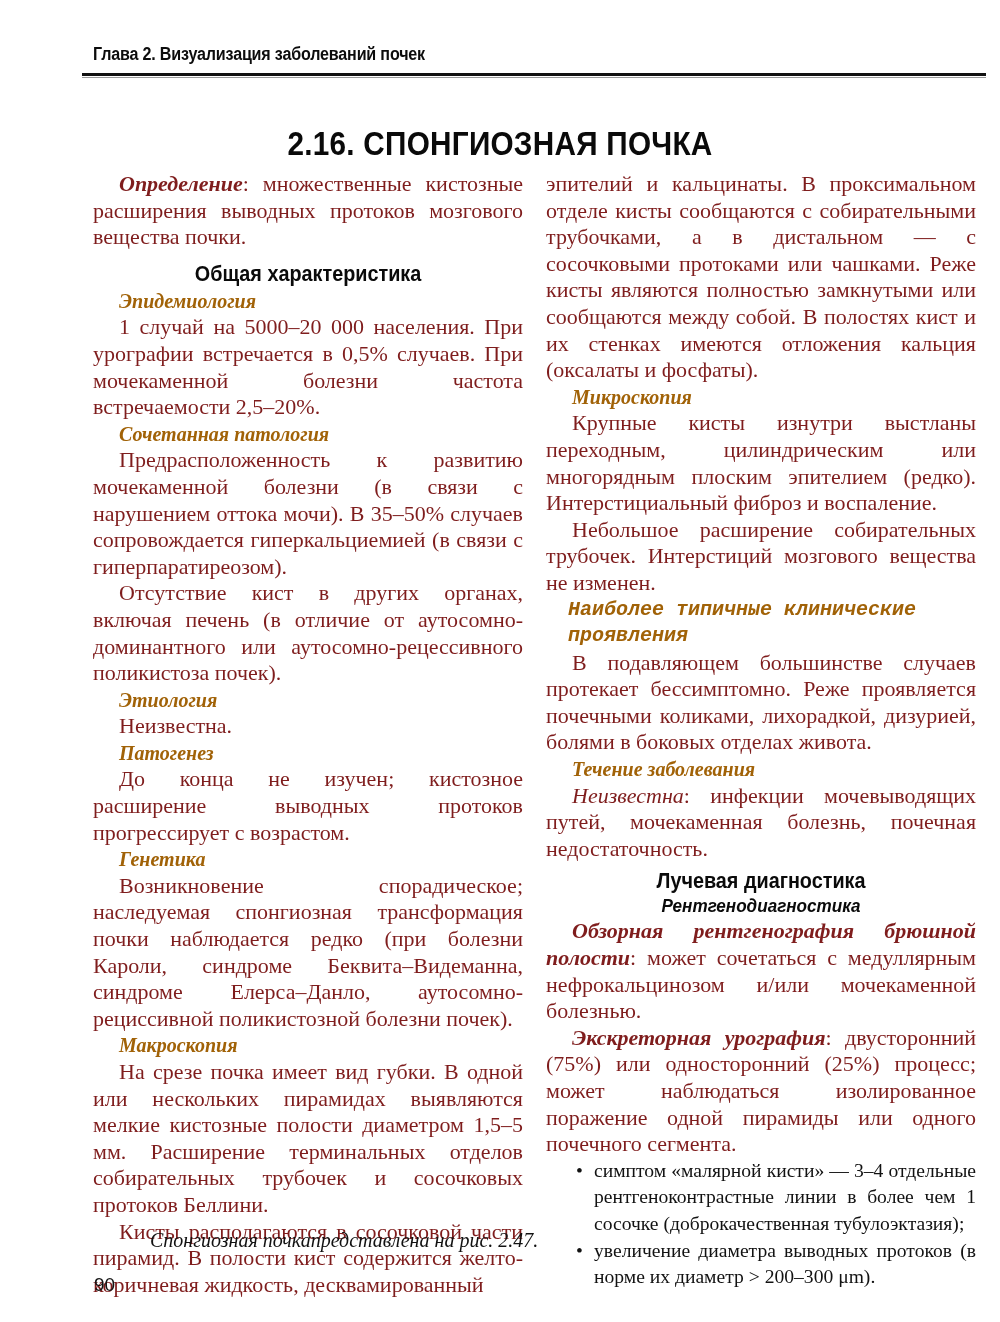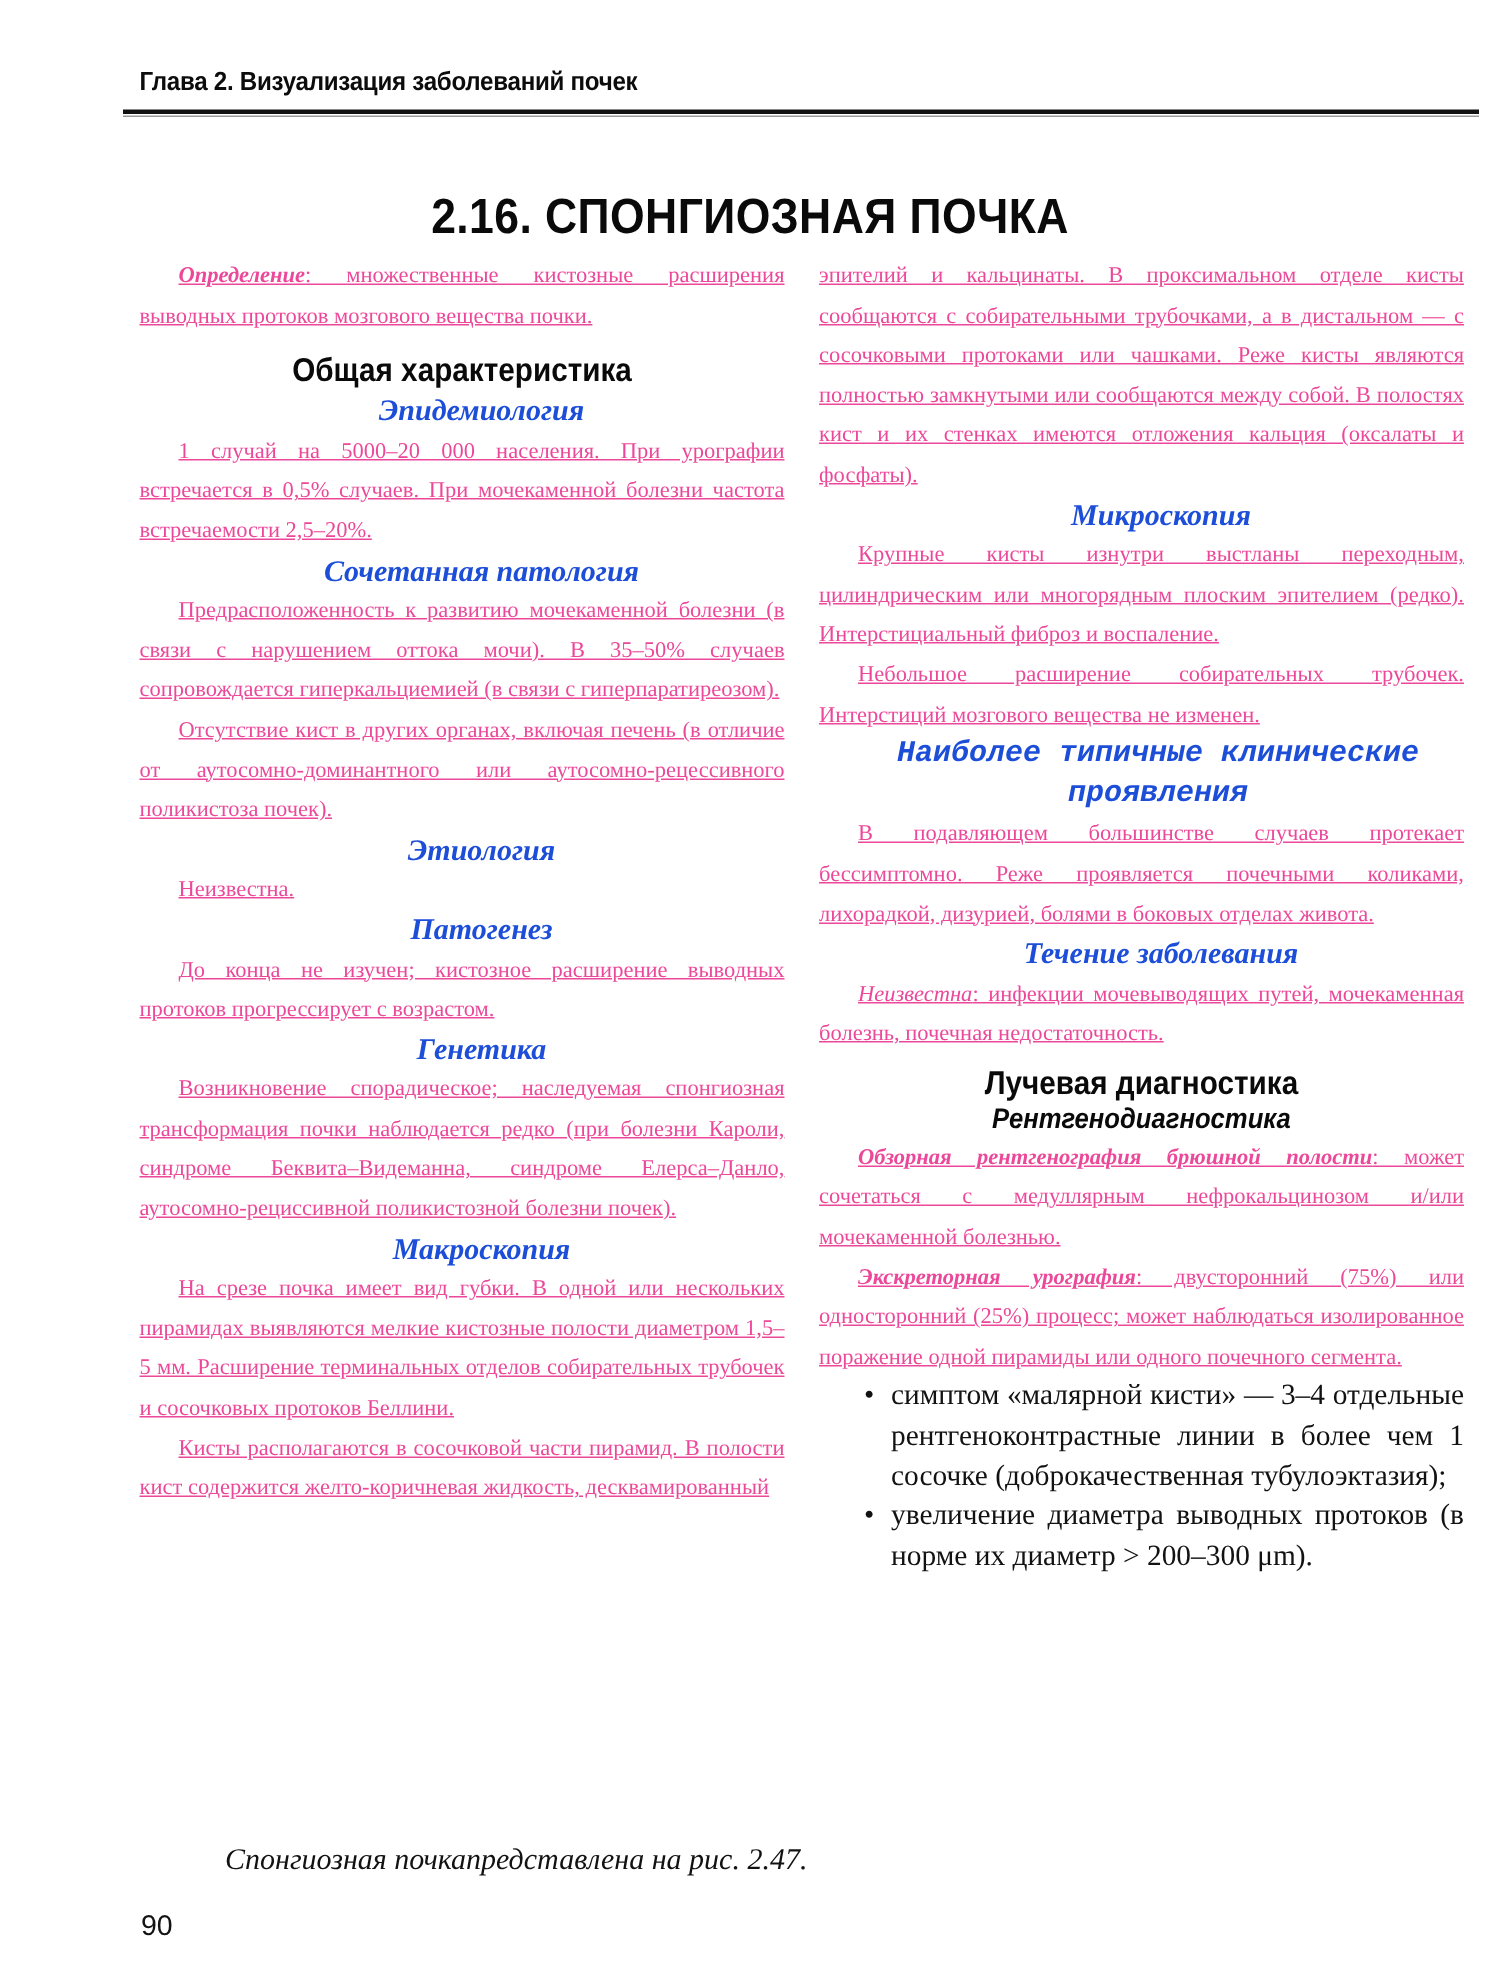--- a/index.html
+++ b/index.html
@@ -76,27 +76,26 @@
   .col {
     position: absolute;
     top: 0;
     width: 430px;
   }
   .col-left  { left: 0px; }
   .col-right { left: 453px; }
 
   p.body {
     margin: 0;
-    font-size: 15px;
+    font-size: 22px;
     line-height: 26.6px;
     text-align: justify;
     text-indent: 26px;
     hyphens: manual;
-    color: #ec4899;
-    text-decoration: underline;
+    color: #7f1d1d;
   }
   p.body.noindent { text-indent: 0; }
 
   
   .sec-head {
     margin: 10px 0 1px 0;
     text-align: center;
     font-family: "Liberation Sans", "DejaVu Sans", sans-serif;
     font-weight: bold;
     font-size: 22px;
@@ -118,22 +117,21 @@
   }
 
   
   .sub-head {
     margin: 0;
     padding-left: 26px;
     font-weight: bold;
     font-style: italic;
     font-size: 20px;
     line-height: 26.6px;
-    color: #1d4ed8;
-    text-align: center;
+    color: #a16207;
   }
   .sub-head.wide { padding-left: 22px; font-family: Liberation Mono, monospace; }
 
   
   .lead {
     font-weight: bold;
     font-style: italic;
   }
   .lead-i {
     font-style: italic;

